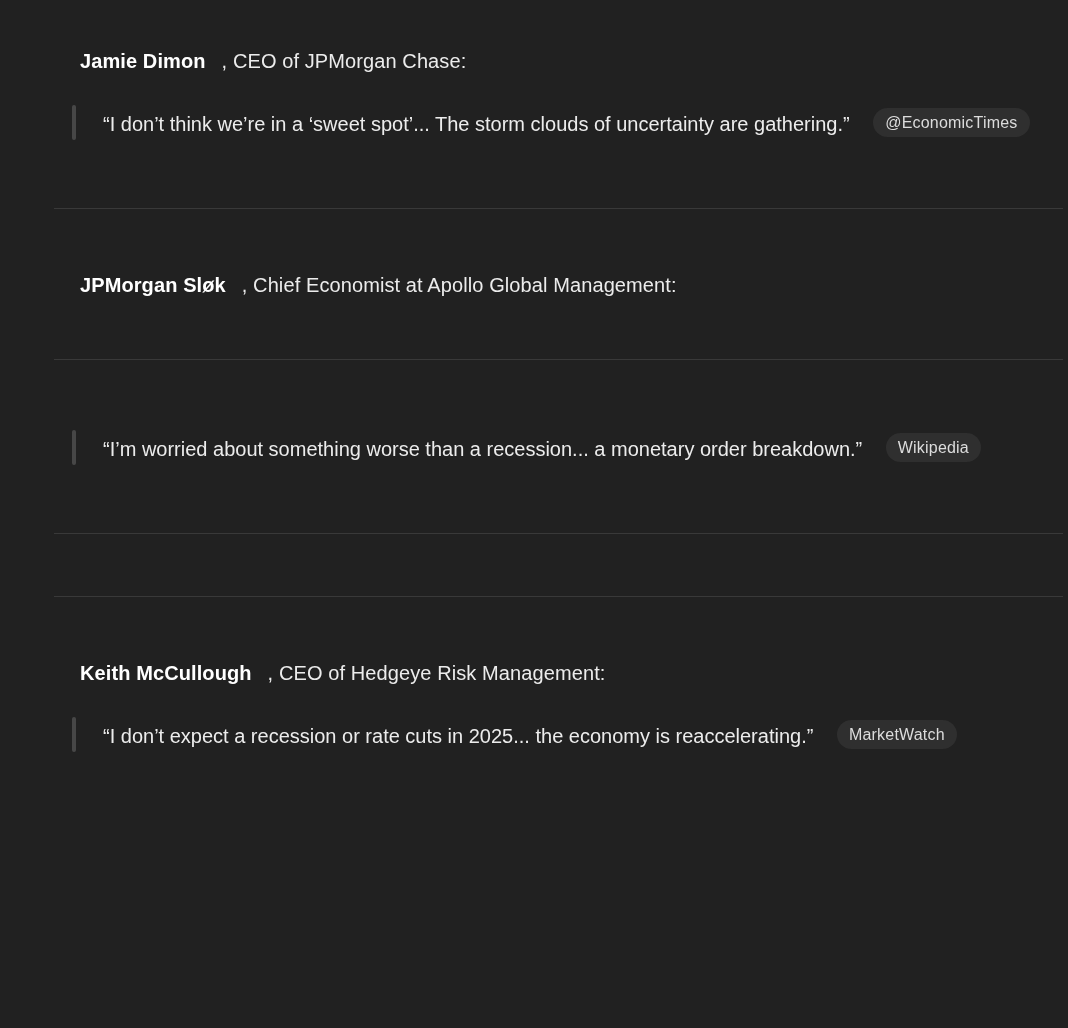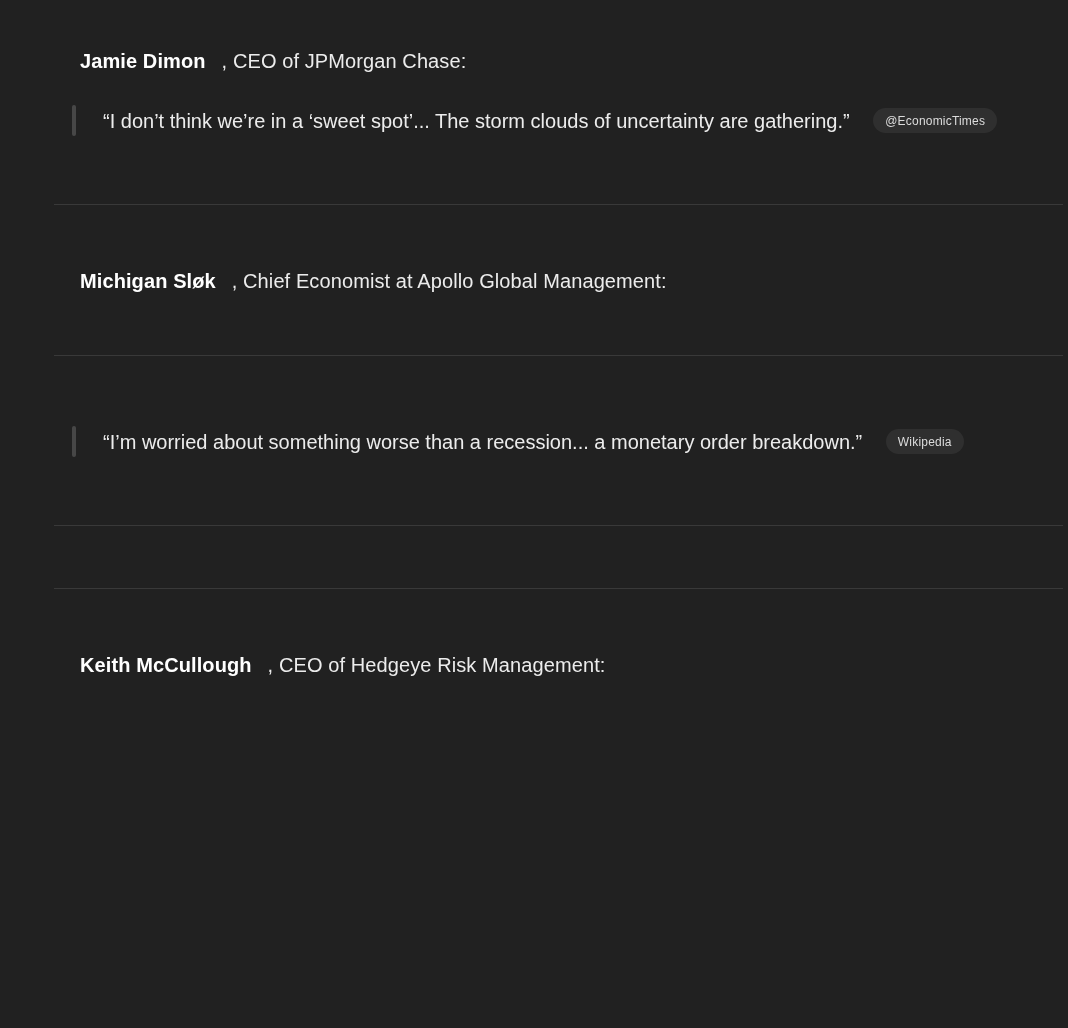--- a/index.html
+++ b/index.html
@@ -39,21 +39,21 @@
     top: 0;
     bottom: 0;
     width: 4px;
     border-radius: 2px;
     background: #474747;
   }
   .pill {
     display: inline-block;
     background: #2f2f2f;
     color: #dcdcdc;
-    font-size: 12px;
+    font-size: 16px;
     line-height: 1;
     font-weight: 500;
     padding: 7px 12px 6px 12px;
     border-radius: 999px;
     margin-left: 10px;
     vertical-align: 3px;
     white-space: nowrap;
     letter-spacing: 0.2px;
     cursor: pointer;
   }
@@ -73,21 +73,21 @@
     <blockquote class="quote">
       <span class="quote-bar"></span>
       <span class="quote-text">“I don’t think we’re in a ‘sweet spot’... The storm clouds of uncertainty are gathering.”</span>
       <span class="pill">@EconomicTimes</span>
     </blockquote>
   </section>
 
   <hr class="divider">
 
   <section class="entry">
-    <h3 class="entry-header"><strong>Michigan Sløk</strong><span>, Chief Economist at Apollo Global Management:</span></h3>
+    <h3 class="entry-header"><strong>JPMorgan Sløk</strong><span>, Chief Economist at Apollo Global Management:</span></h3>
   </section>
 
   <hr class="divider">
 
   <section class="entry">
     <blockquote class="quote">
       <span class="quote-bar"></span>
       <span class="quote-text">“I’m worried about something worse than a recession... a monetary order breakdown.”</span>
       <span class="pill">Wikipedia</span>
     </blockquote>
@@ -95,15 +95,20 @@
 
   <hr class="divider">
 
   <section class="entry">
   </section>
 
   <hr class="divider">
 
   <section class="entry">
     <h3 class="entry-header"><strong>Keith McCullough</strong><span>, CEO of Hedgeye Risk Management:</span></h3>
+    <blockquote class="quote">
+      <span class="quote-bar"></span>
+      <span class="quote-text">“I don’t expect a recession or rate cuts in 2025... the economy is reaccelerating.”</span>
+      <span class="pill">MarketWatch</span>
+    </blockquote>
   </section>
 
 </div>
 
 </body></html>

